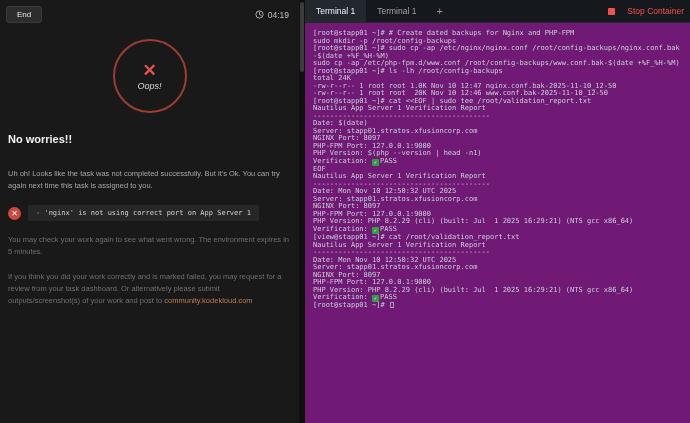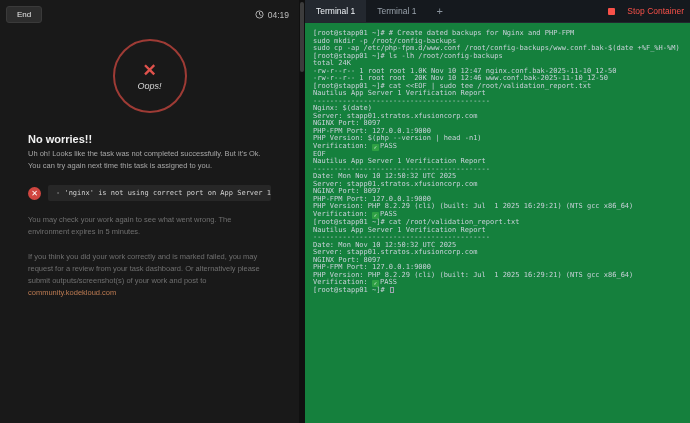--- a/index.html
+++ b/index.html
@@ -12,39 +12,39 @@
   .left-topbar { display:flex; align-items:center; justify-content:space-between; padding:6px 10px 0 6px; }
   .end-btn { background:#2d2d2d; color:#e8e8e8; font-size:8px; padding:3px 10px; border-radius:3px; border:1px solid #3a3a3a; cursor:pointer; }
   .timer { display:flex; align-items:flex-start; gap:4px; color:#bdbdbd; font-size:8.5px; }
   .timer svg { display:block; }
 
   .oops-circle { width:74px; height:74px; border:2px solid #9e3b35; border-radius:50%; margin:16px auto 0;
     display:flex; flex-direction:column; align-items:center; justify-content:center; gap:2px; }
   .oops-x { color:#e0524c; font-size:17px; font-weight:bold; line-height:1; }
   .oops-label { color:#d6d6d6; font-size:9px;font-style:italic; }
 
-  .left-content { padding:0 28px; }
+  .left-content { padding:0 8px; }
   .heading { margin-top:20px; color:#f2f2f2; font-size:11px; font-weight:bold; }
-  .para { margin-top:3px; font-size:7.5px; line-height:1.6; color:#a6a6a6; }
+  .para { margin-top:23px; font-size:7.5px; line-height:1.6; color:#a6a6a6; }
   .para.dim { color:#6f6f6f; margin-top:13px; }
   .para.bright { color:#c7c7c7; margin-top:18px; font-size:8px; }
   .link { color:#bd7b52; text-decoration:none; cursor:pointer;margin-top:41px; }
 
   .error-row { display:flex; align-items:center; gap:7px; margin-top:13px; }
   .error-icon { width:13px; height:13px; border-radius:50%; background:#cf4640; color:#fff; font-size:8px;
     display:flex; align-items:center; justify-content:center; flex:0 0 13px; }
   .error-box { background:#272727; border-radius:2px; padding:4px 8px; font-family:"DejaVu Sans Mono", monospace;
     font-size:7px; color:#d2d2d2; white-space:nowrap; overflow:hidden; }
 
   
   .split-scrollbar { width:6px; height:100%; background:#101010; flex:0 0 6px; position:relative; }
   .split-scrollbar .thumb { position:absolute; top:2px; left:1px; width:4px; height:70px; background:#3c3c3c; border-radius:2px; }
 
   
-  .terminal-panel { flex:1; height:100%; background:#15803d; display:flex; flex-direction:column; overflow:hidden; }
+  .terminal-panel { flex:1; height:100%; background:#701a75; display:flex; flex-direction:column; overflow:hidden; }
   .terminal-header { height:23px; background:#15191e; border-bottom:1px solid #22272e; display:flex; align-items:stretch; overflow:hidden; flex:0 0 23px; }
   .tab { display:flex; align-items:center; padding:0 11px; font-size:8.5px; color:#99a2ab; cursor:pointer; white-space:nowrap; }
   .tab.active { background:#23282f; color:#f0f4f8; }
   .new-tab { display:flex; align-items:center; padding:0 9px; font-size:11px; color:#8b949e; cursor:pointer; }
   .stop-btn { margin-left:auto; display:flex; align-items:center; gap:12px; color:#f85149; font-size:8.5px;
     padding:0 6px; white-space:nowrap; overflow:hidden; cursor:pointer; }
   .stop-icon { width:7px; height:7px; background:#f85149; border-radius:1px; flex:0 0 7px; }
 
   .terminal-body { flex:1; padding:7px 6px 6px 8px; font-family:"DejaVu Sans Mono", monospace; font-size:7px;
     line-height:7.5px; color:#c9d1d9; overflow:hidden; }
@@ -103,44 +103,45 @@
       <div class="tab">Terminal 1</div>
       <div class="new-tab">+</div>
       <div class="stop-btn">
         <span class="stop-icon"></span>
         <span>Stop Container</span>
       </div>
     </div>
     <div class="terminal-body">
         <div class="tline">[root@stapp01 ~]# # Create dated backups for Nginx and PHP-FPM</div>
         <div class="tline">sudo mkdir -p /root/config-backups</div>
+        <div class="tline">[root@stapp01 ~]# sudo cp -ap /etc/nginx/nginx.conf /root/config-backups/nginx.conf.bak-$(date +%F_%H-%M)</div>
         <div class="tline">sudo cp -ap /etc/php-fpm.d/www.conf /root/config-backups/www.conf.bak-$(date +%F_%H-%M)</div>
         <div class="tline">[root@stapp01 ~]# ls -lh /root/config-backups</div>
         <div class="tline">total 24K</div>
         <div class="tline">-rw-r--r-- 1 root root 1.0K Nov 10 12:47 nginx.conf.bak-2025-11-10_12-50</div>
         <div class="tline">-rw-r--r-- 1 root root  20K Nov 10 12:46 www.conf.bak-2025-11-10_12-50</div>
         <div class="tline">[root@stapp01 ~]# cat &lt;&lt;EOF | sudo tee /root/validation_report.txt</div>
         <div class="tline">Nautilus App Server 1 Verification Report</div>
         <div class="tline">------------------------------------------</div>
-        <div class="tline">Nginx: $(date)</div>
+        <div class="tline">Date: $(date)</div>
         <div class="tline">Server: stapp01.stratos.xfusioncorp.com</div>
         <div class="tline">NGINX Port: 8097</div>
         <div class="tline">PHP-FPM Port: 127.0.0.1:9000</div>
         <div class="tline">PHP Version: $(php --version | head -n1)</div>
         <div class="tline">Verification: <span class="check-badge">✓</span>PASS</div>
         <div class="tline">EOF</div>
         <div class="tline">Nautilus App Server 1 Verification Report</div>
         <div class="tline">------------------------------------------</div>
         <div class="tline">Date: Mon Nov 10 12:50:32 UTC 2025</div>
         <div class="tline">Server: stapp01.stratos.xfusioncorp.com</div>
         <div class="tline">NGINX Port: 8097</div>
         <div class="tline">PHP-FPM Port: 127.0.0.1:9000</div>
         <div class="tline">PHP Version: PHP 8.2.29 (cli) (built: Jul  1 2025 16:29:21) (NTS gcc x86_64)</div>
         <div class="tline">Verification: <span class="check-badge">✓</span>PASS</div>
-        <div class="tline">[root@stapp01 ~]# cat /root/validation_report.txt</div>
+        <div class="tline">[view@stapp01 ~]# cat /root/validation_report.txt</div>
         <div class="tline">Nautilus App Server 1 Verification Report</div>
         <div class="tline">------------------------------------------</div>
         <div class="tline">Date: Mon Nov 10 12:50:32 UTC 2025</div>
         <div class="tline">Server: stapp01.stratos.xfusioncorp.com</div>
         <div class="tline">NGINX Port: 8097</div>
         <div class="tline">PHP-FPM Port: 127.0.0.1:9000</div>
         <div class="tline">PHP Version: PHP 8.2.29 (cli) (built: Jul  1 2025 16:29:21) (NTS gcc x86_64)</div>
         <div class="tline">Verification: <span class="check-badge">✓</span>PASS</div>
         <div class="tline">[root@stapp01 ~]# <span class="cursor"></span></div>
       </div>

